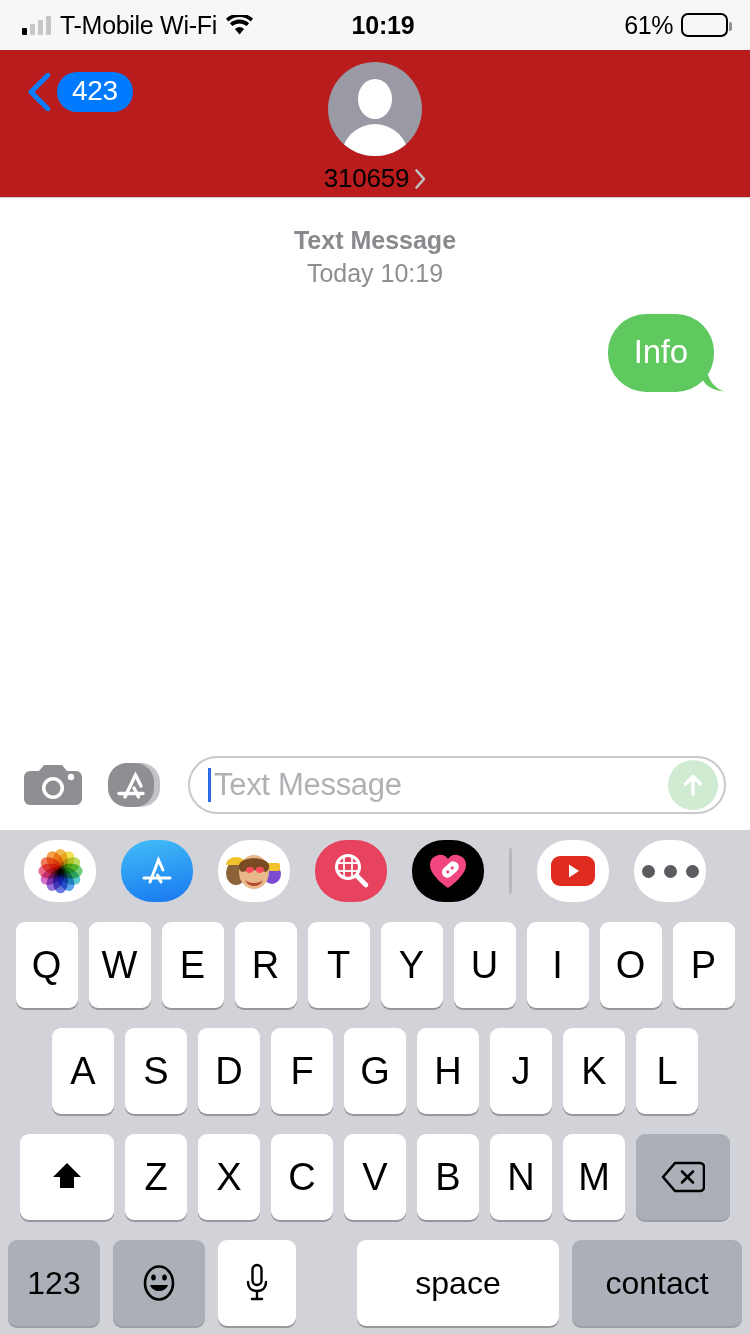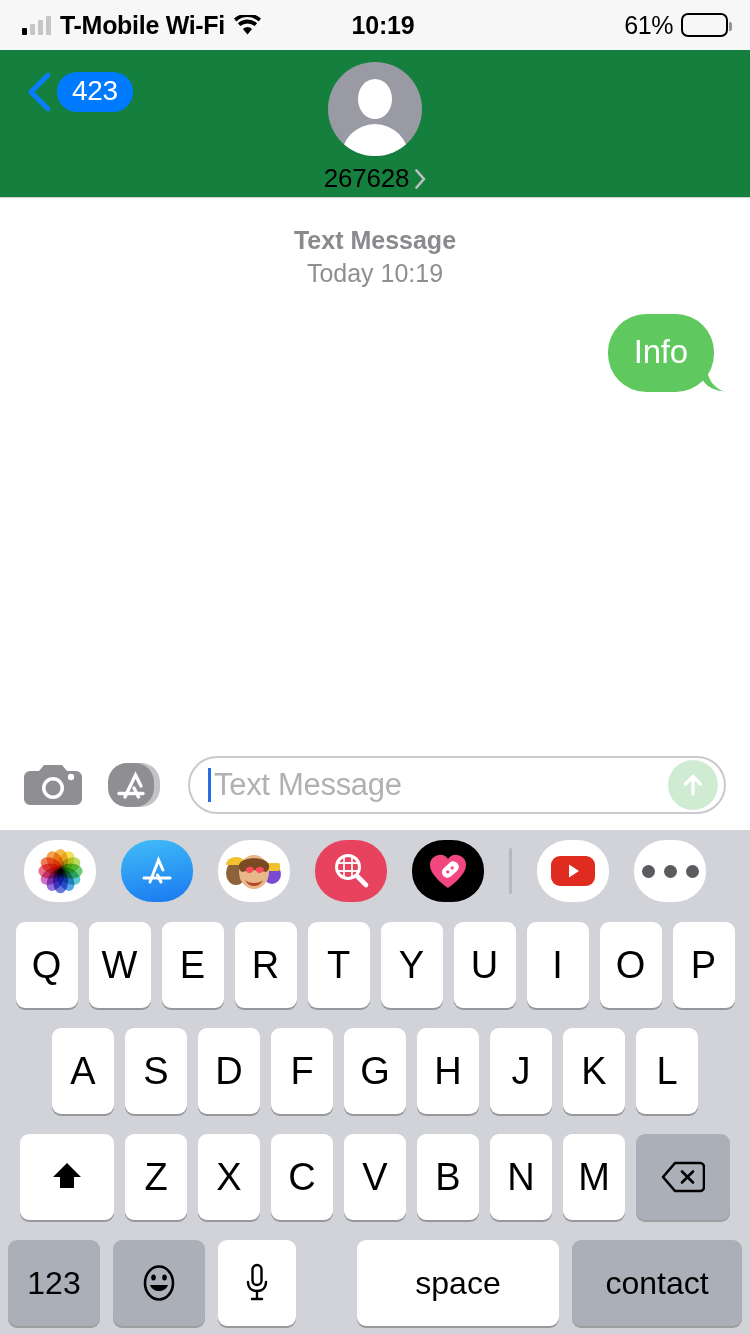--- a/index.html
+++ b/index.html
@@ -19,41 +19,41 @@
     padding:0 22px; color:#000;
   }
   .sb-left { display:flex; align-items:center; gap:9px; }
   .signal { display:flex; align-items:flex-end; gap:3px; height:20px; }
   .signal i { display:block; width:5px; border-radius:1px; background:#C6C6C8; }
   .signal i.on { background:#000; }
   .signal i:nth-child(1){ height:7px; }
   .signal i:nth-child(2){ height:11px; }
   .signal i:nth-child(3){ height:15px; }
   .signal i:nth-child(4){ height:19px; }
-  .carrier { font-size:25px; font-weight:700; letter-spacing:-0.3px; }
+  .carrier { font-size:25px; font-weight:400; letter-spacing:-0.3px; }
   .wifi { width:27px; height:21px; position:relative; }
   .sb-time {
     position:absolute; left:16px; right:0; text-align:center;
     font-size:25px; font-weight:600; letter-spacing:-0.2px;
   }
   .sb-right { margin-left:auto; display:flex; align-items:center; gap:8px; }
   .batt-pct { font-size:25px; font-weight:400; letter-spacing:-0.4px; }
   .batt {
     width:47px; height:24px; border:2px solid #000; border-radius:7px;
     position:relative; padding:2px;
   }
   .batt::after {
     content:""; position:absolute; right:-6px; top:7px;
     width:3px; height:9px; background:rgba(0,0,0,.4); border-radius:0 2px 2px 0;
   }
   .batt-fill { height:100%; background:#000; border-radius:4px; }
 
   
   .navbar {
-    flex:0 0 148px; background:#15803d; position:relative;
+    flex:0 0 148px; background:#b91c1c; position:relative;
     border-bottom:1px solid #CFCFD1;
   }
   .back-btn {
     position:absolute; left:28px; top:22px;
     display:flex; align-items:center; gap:7px; cursor:pointer;
   }
   .chev-back { width:22px; height:38px; }
   .unread-pill {
     background:#007AFF; color:#fff; border-radius:22px;
     padding:3px 15px 5px; font-size:28px; font-weight:400; letter-spacing:-0.3px;
@@ -207,21 +207,21 @@
         </svg>
       </span>
       <span class="unread-pill">423</span>
     </div>
     <div class="contact">
       <div class="avatar">
         <span class="head"></span>
           <span class="body"></span>
       </div>
       <div class="contact-line">
-        <span class="contact-name">267628</span>
+        <span class="contact-name">310659</span>
         <span class="chev-right">
           <svg width="11" height="20" viewBox="0 0 11 20">
             <path d="M1.5 1.5 9 10l-7.5 8.5" stroke="#BFBFC4" stroke-width="2.6" fill="none" stroke-linecap="round" stroke-linejoin="round"></path>
           </svg>
         </span>
       </div>
     </div>
   </div>
 
   <div class="thread">

